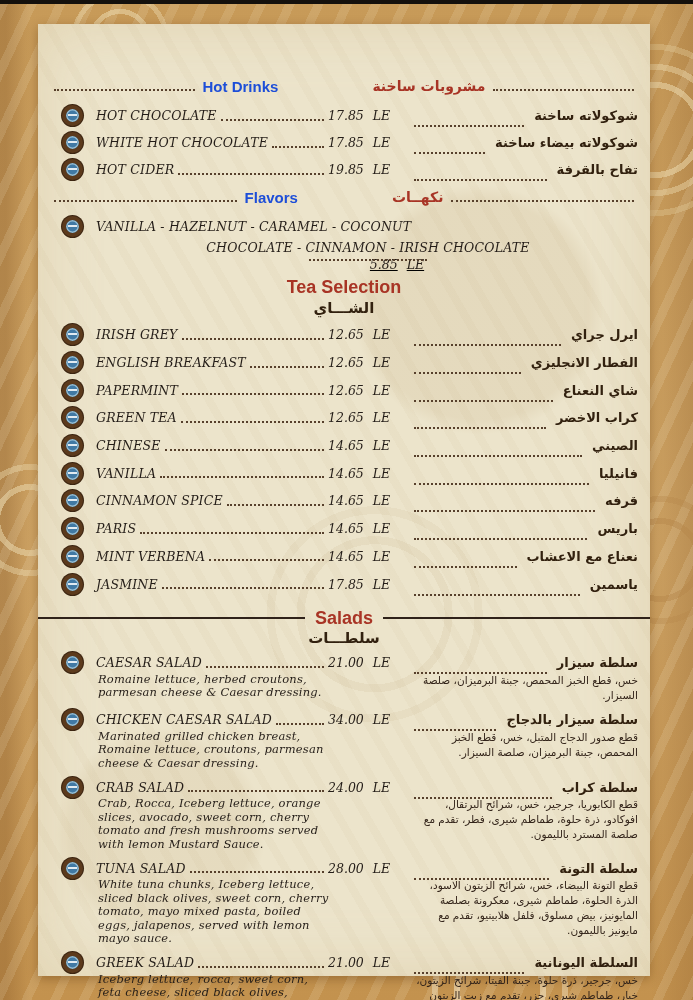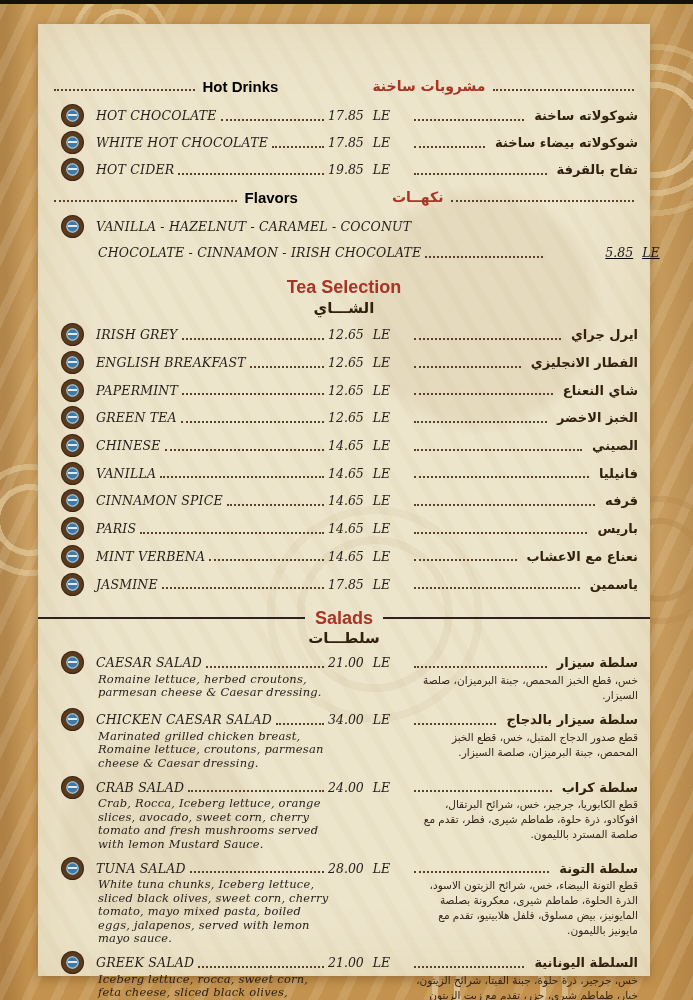--- a/index.html
+++ b/index.html
@@ -32,33 +32,33 @@
   .bullet{flex:0 0 auto;width:13px;height:13px;border-radius:50%;background:#4179a4;
     border:4px solid #5c3a1c;box-shadow:inset 0 0 0 1.5px #96bed4, 0 0 0 1px #3c2511;
     margin:0 13px 0 12px;position:relative;}
   .bullet::after{content:"";position:absolute;left:2px;right:2px;top:5px;height:2px;background:rgba(255,255,255,.85);}
   .enwrap{display:flex;align-items:center;width:232px;}
   .en{font:italic 12.5px "DejaVu Serif",serif;color:#241d18;letter-spacing:.2px;white-space:nowrap;}
   .dots{flex:1;min-width:8px;border-bottom:2px dotted #57402c;position:relative;top:4px;margin:0 4px;}
   .pricewrap{width:82px;display:flex;align-items:flex-start;}
   .price-num,.price-cur{font:italic 12.5px "DejaVu Serif",serif;color:#241d18;}
   .price-cur{margin-left:9px;}
-  .arwrap{flex:1;display:flex;align-items:center;}
+  .arwrap{flex:1;display:flex;align-items:flex-end;}
   .arname{font:bold 13px "DejaVu Sans",sans-serif;color:#32210f;white-space:nowrap;margin-left:6px;}
 
   
   .sec-row{display:flex;align-items:center;height:24px;margin-bottom:4px;}
-  .sec-en{font:bold 15px "Liberation Sans",sans-serif;color:#000000;margin:16px 4px;white-space:nowrap;}
+  .sec-en{font:bold 15px "Liberation Sans",sans-serif;color:#1d4ed8;margin:16px 4px;white-space:nowrap;}
   .sec-gap{width:86px;}
   .sec-ar{font:bold 14px "DejaVu Sans",sans-serif;color:#a83425;margin:0 4px;white-space:nowrap;}
 
   
   .flavor1{display:flex;align-items:center;height:27px;margin-top:2px;}
   .flavor1 .en{font-size:12.5px;}
-  .flavor2{display:flex;align-items:center;height:25px;padding-left:48px;}
+  .flavor2{display:flex;align-items:center;height:25px;padding-left:48px;flex-direction:column;}
   .flavor2 .dots{flex:0 0 auto;width:118px;}
   .flavor2 .pricewrap{width:auto;margin-left:58px;text-decoration:underline;}
   .flavor2 .tail{flex:1;}
 
   
   .center-head{text-align:center;margin:12px 0 4px 0;}
   .center-head .t-en{font:bold 18px "Liberation Sans",sans-serif;color:#a83425;}
   .center-head .t-ar{font:bold 15px "DejaVu Sans",sans-serif;color:#32210f;margin-top:1px;}
 
   
@@ -217,21 +217,21 @@
           <span class="enwrap">
               <span class="en">GREEN TEA</span>
               <span class="dots"></span>
             </span>
           <span class="pricewrap">
               <span class="price-num">12.65</span>
               <span class="price-cur">LE</span>
             </span>
           <span class="arwrap">
               <span class="dots"></span>
-              <span class="arname">الخبز الاخضر</span>
+              <span class="arname">كراب الاخضر</span>
             </span>
         </div>
         <div class="row">
           <span class="bullet"></span>
           <span class="enwrap">
               <span class="en">CHINESE</span>
               <span class="dots"></span>
             </span>
           <span class="pricewrap">
               <span class="price-num">14.65</span>

